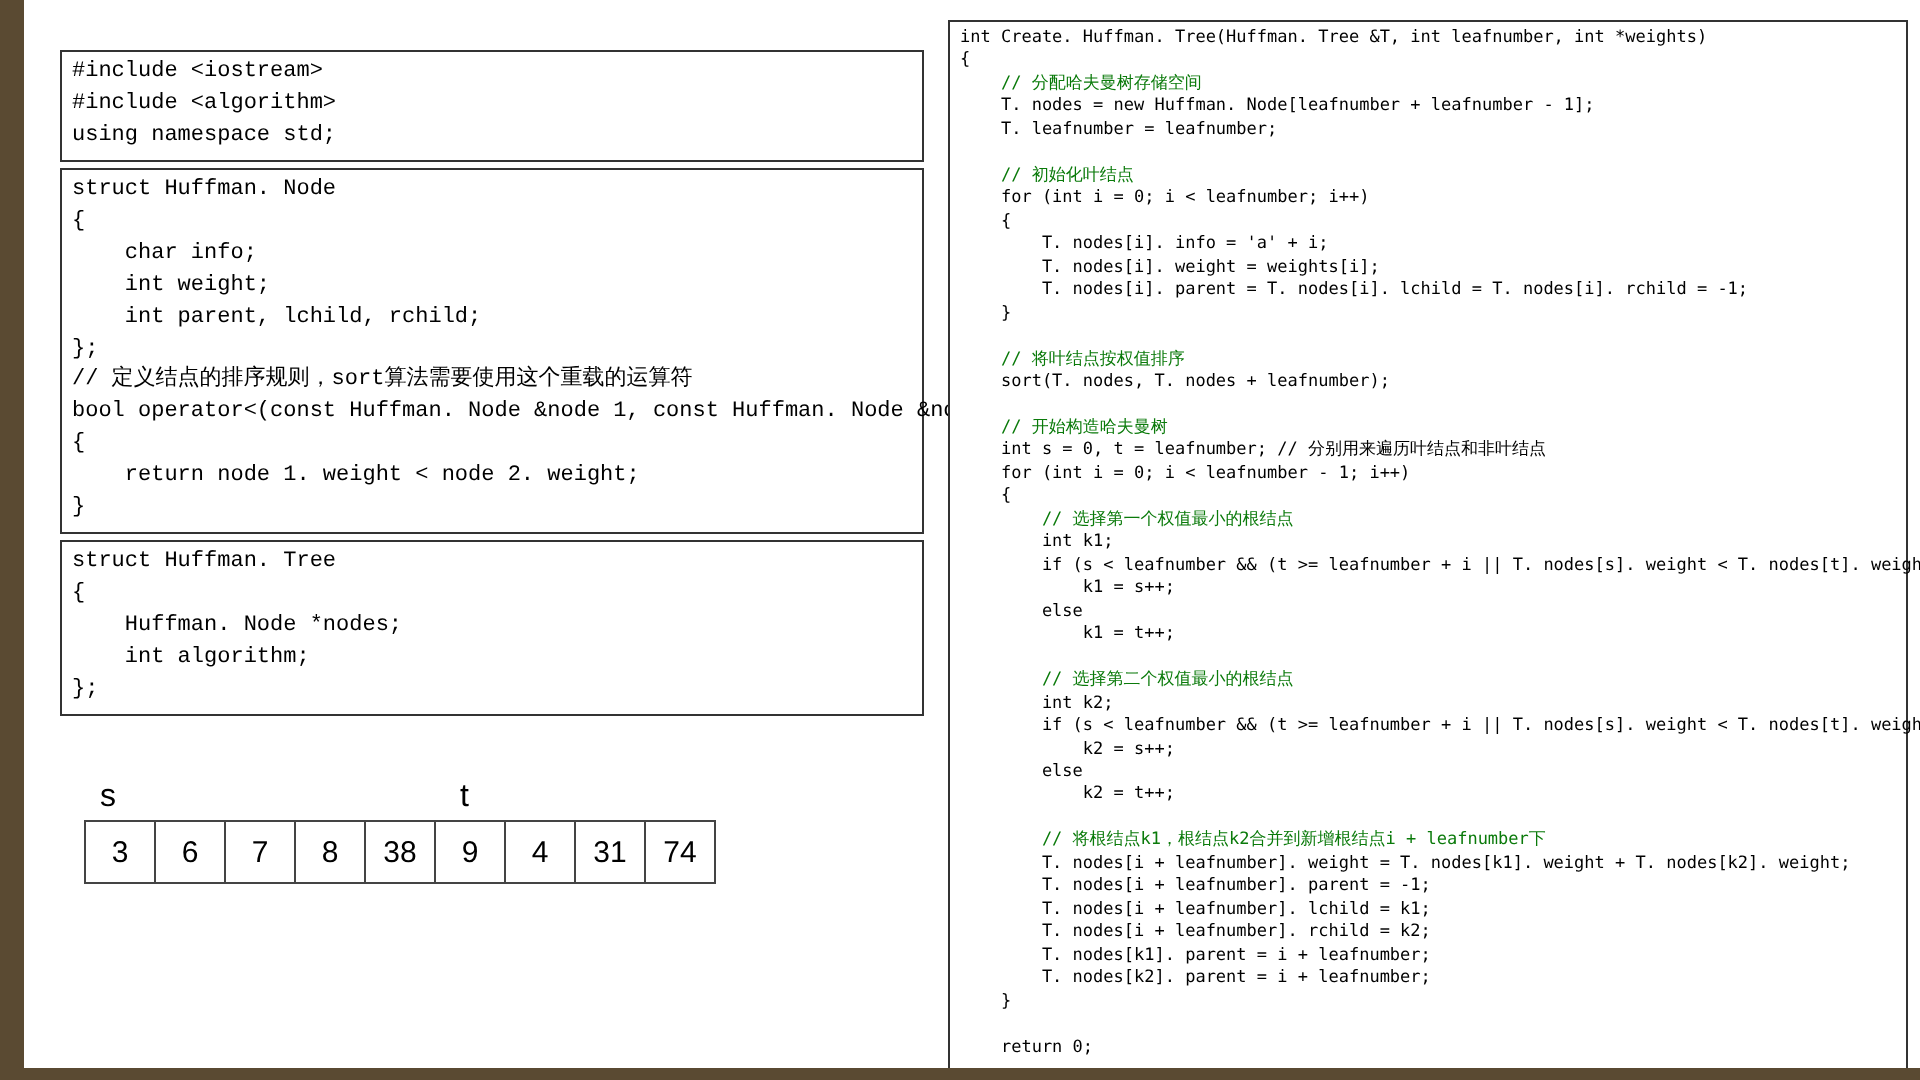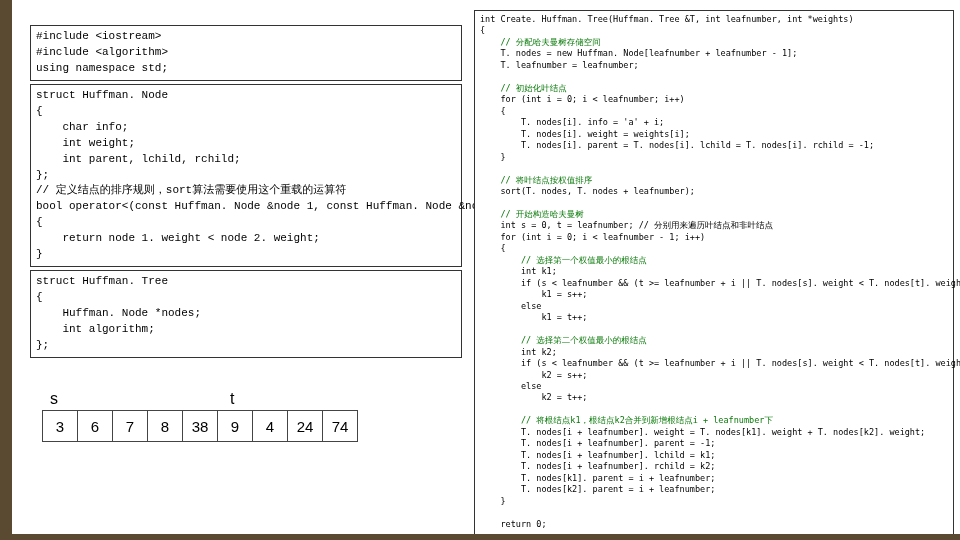--- a/index.html
+++ b/index.html
@@ -105,16 +105,16 @@
     <span class="lbl-t">t</span>
   </div>
   <div class="arr-row" id="arr-row">
       <div class="cell">3</div>
       <div class="cell">6</div>
       <div class="cell">7</div>
       <div class="cell">8</div>
       <div class="cell">38</div>
       <div class="cell">9</div>
       <div class="cell">4</div>
-      <div class="cell">24</div>
+      <div class="cell">31</div>
       <div class="cell">74</div>
     </div>
 </div>
 
 </body></html>

